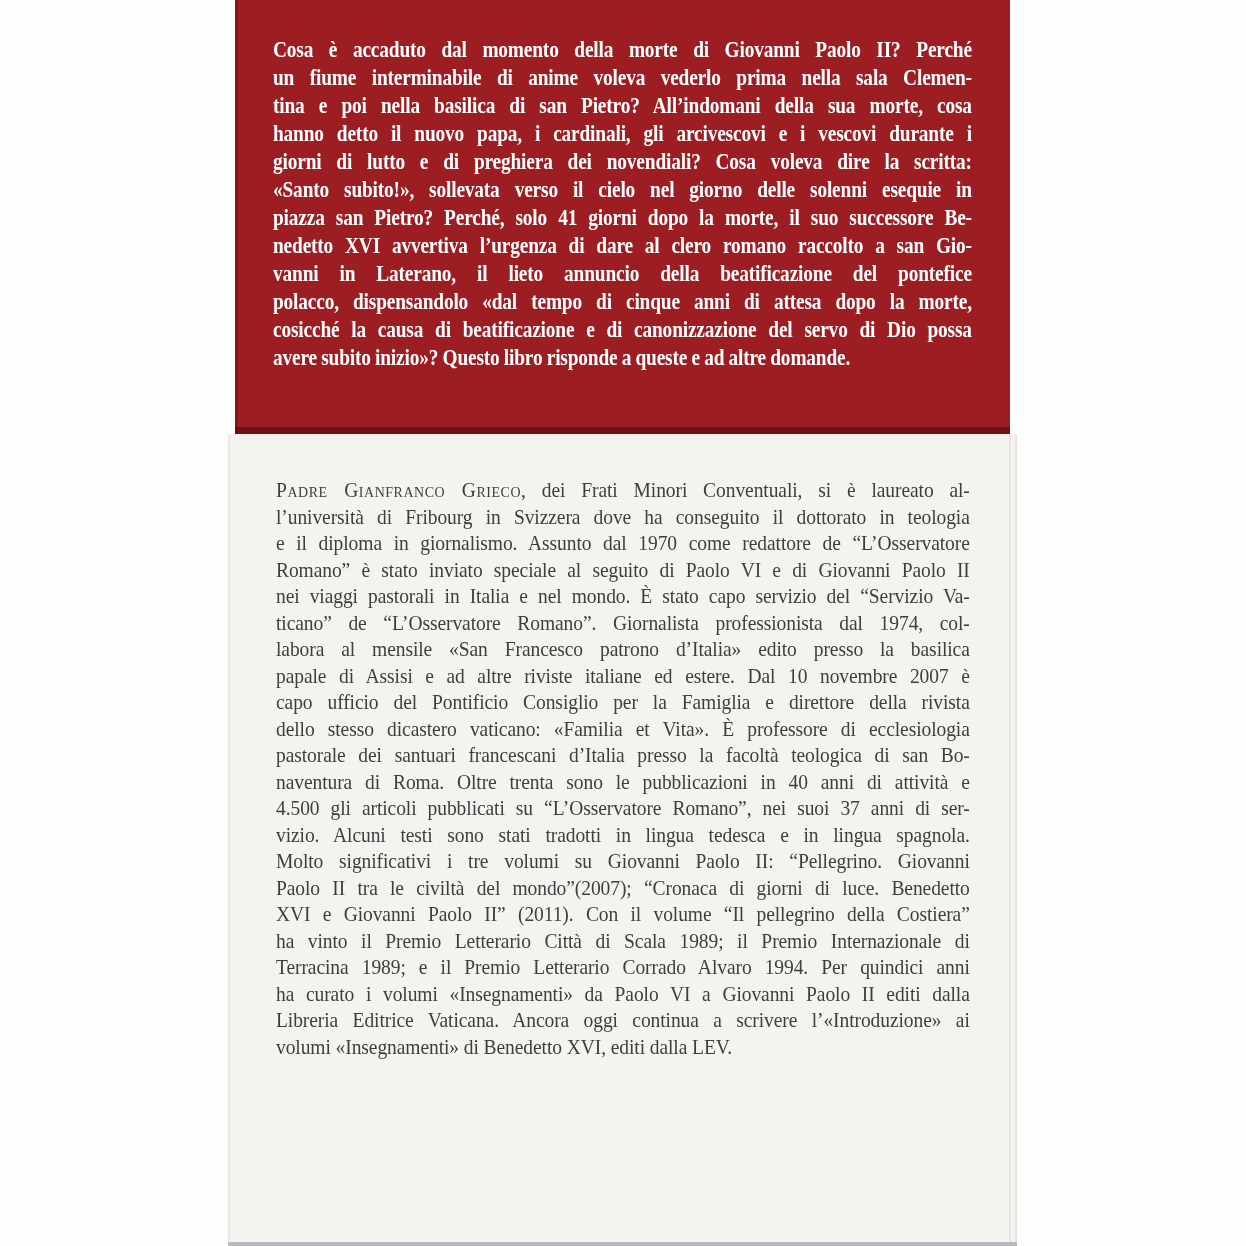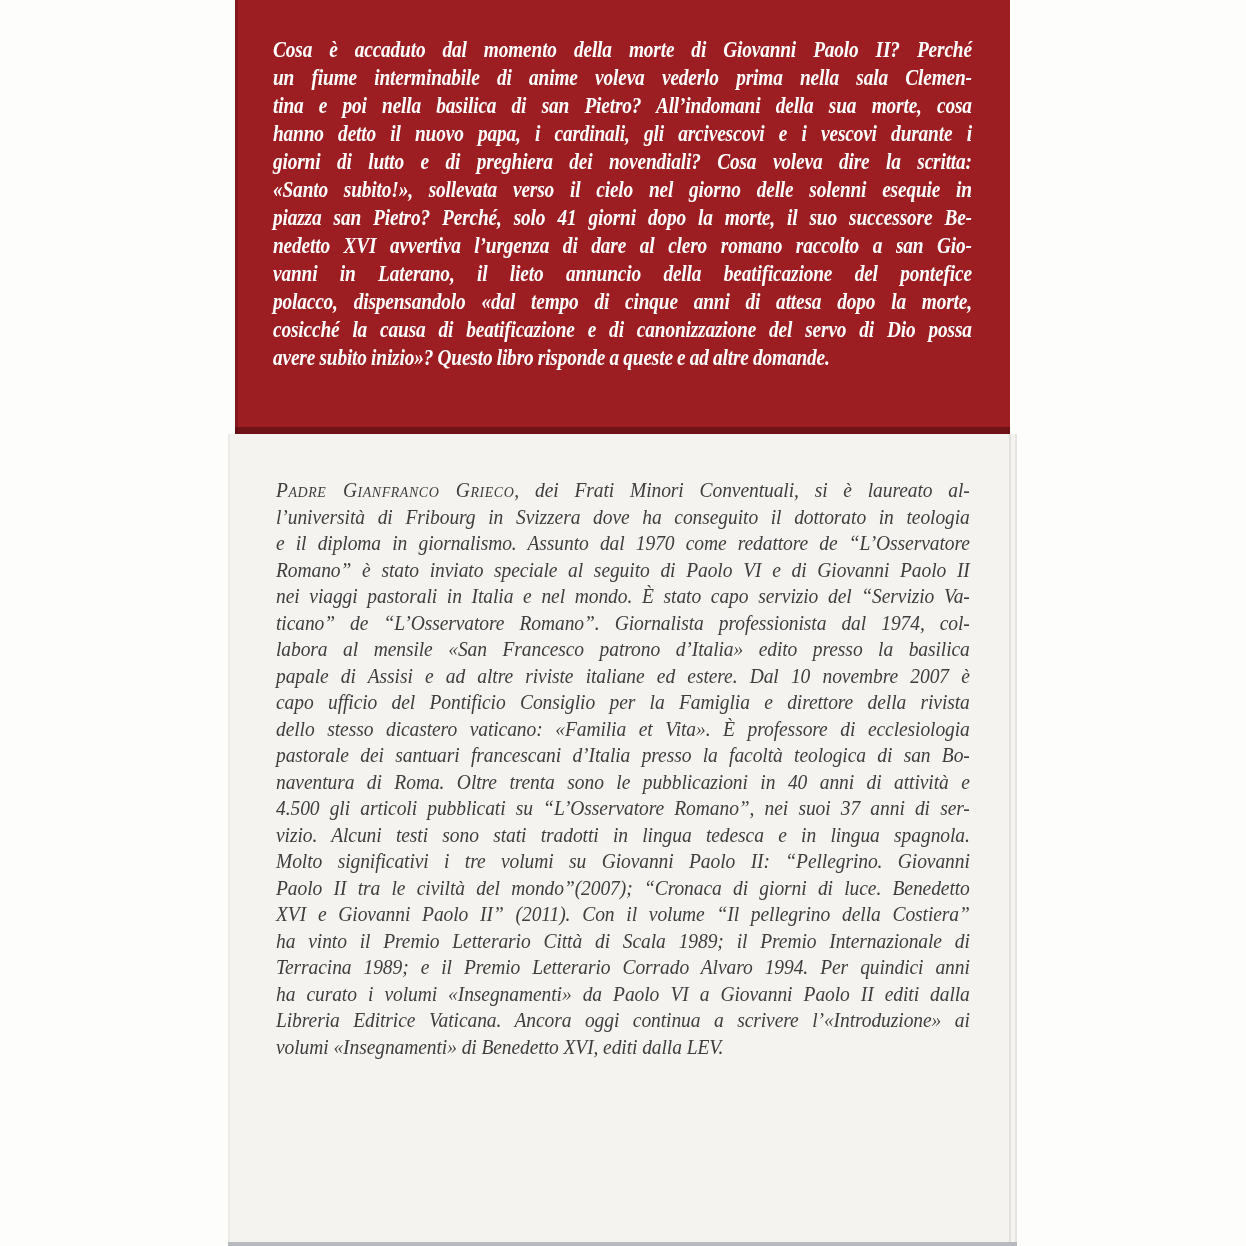--- a/index.html
+++ b/index.html
@@ -8,21 +8,20 @@
     width: 1246px;
     height: 1246px;
     background: #fdfdfc;
     overflow: hidden;
     font-family: "Liberation Serif", serif;
   }
   .photo {
     position: relative;
     width: 1246px;
     height: 1246px;
-    font-style: italic;
   }
   
   .cover-lower {
     position: absolute;
     left: 228px;
     top: 434px;
     width: 789px;
     height: 808px;
     background: #f4f3ef;
     border-bottom: 4px solid #b6babd;

